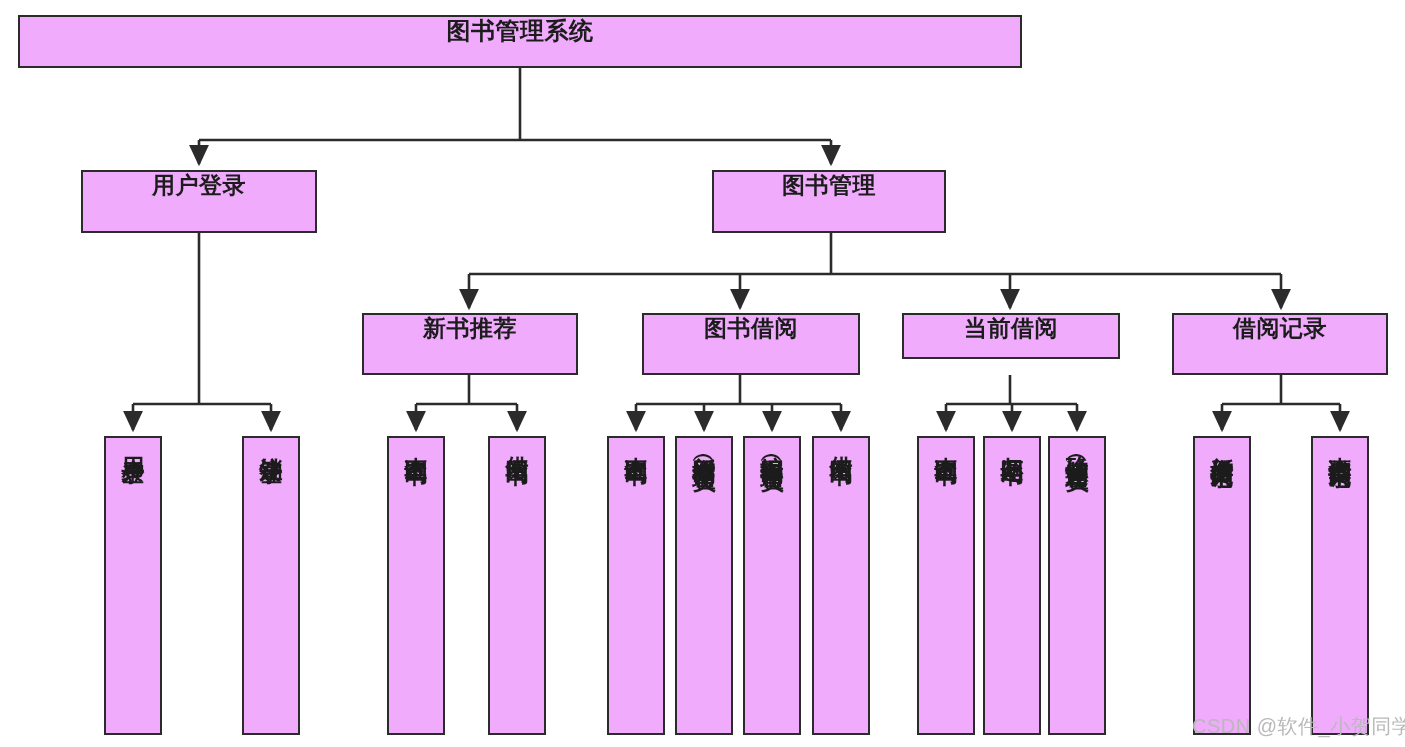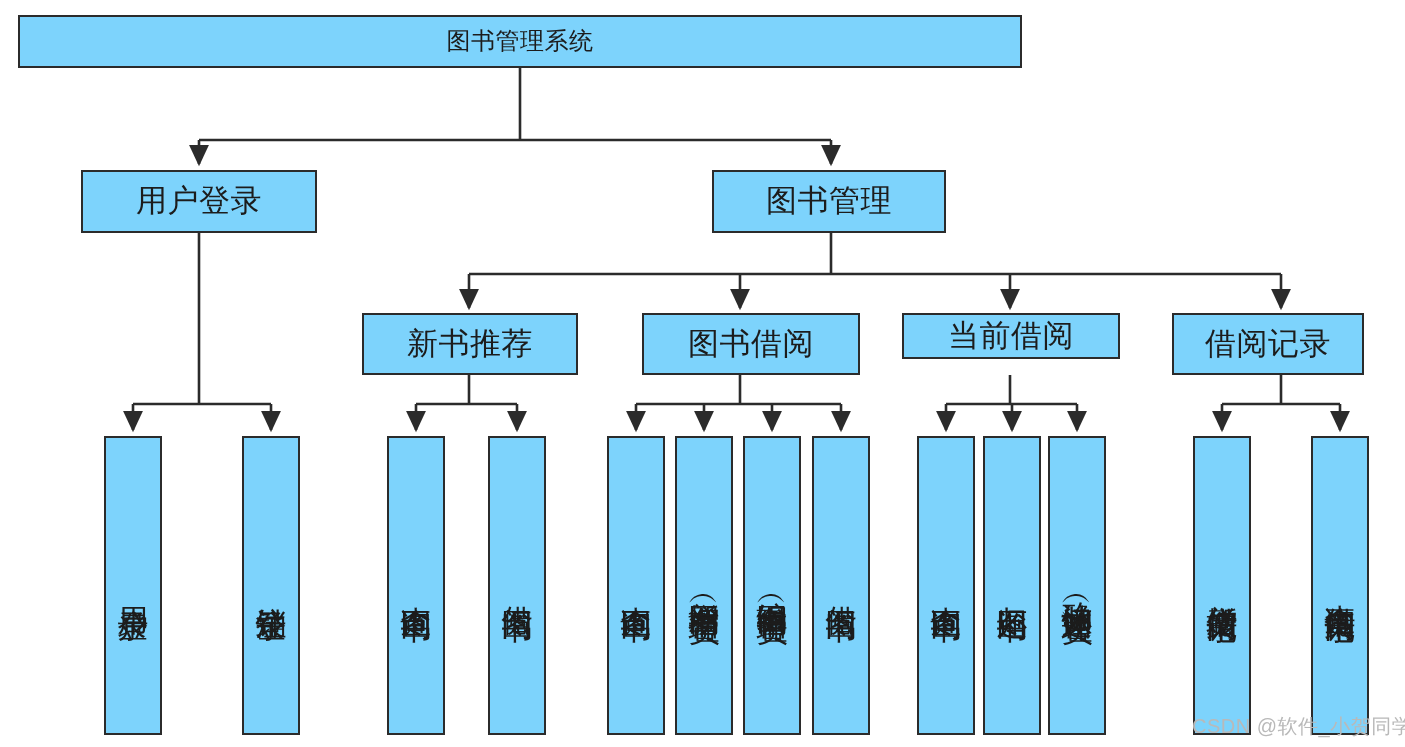--- a/index.html
+++ b/index.html
@@ -23,29 +23,30 @@
     position: absolute;
     left: 0;
     top: 0;
     width: 1405px;
     height: 747px;
     pointer-events: none;
   }
   .node {
     position: absolute;
     box-sizing: border-box;
-    background: #7dd3fc;
+    background: #f0abfc;
     border: 2.5px solid #2b2b2b;
     display: flex;
-    align-items: center;
+    align-items: flex-start;
     justify-content: center;
     z-index: 2;
+    font-weight: bold;
   }
   .node-label {
-    font-size: 31px;
+    font-size: 23px;
     line-height: 1.18;
     color: #1c1c1c;
     letter-spacing: 0.5px;
     text-align: center;
     white-space: nowrap;
   }
   
   .node.vertical .node-label {
     writing-mode: vertical-rl;
     text-orientation: upright;
@@ -138,21 +139,21 @@
   </div>
 
   <div class="node" style="left:642px; top:313px; width:218px; height:62px;">
     <span class="node-label">图书借阅</span>
   </div>
 
   <div class="node" style="left:902px; top:313px; width:218px; height:46px;">
     <span class="node-label">当前借阅</span>
   </div>
 
-  <div class="node" style="left:1172px; top:313px; width:192px; height:62px;">
+  <div class="node" style="left:1172px; top:313px; width:216px; height:62px;">
     <span class="node-label">借阅记录</span>
   </div>
 
   <div class="node vertical" style="left:104px; top:436px; width:58px; height:299px;">
     <span class="node-label">用户登录</span>
   </div>
 
   <div class="node vertical" style="left:242px; top:436px; width:58px; height:299px;">
     <span class="node-label">注销登录</span>
   </div>

